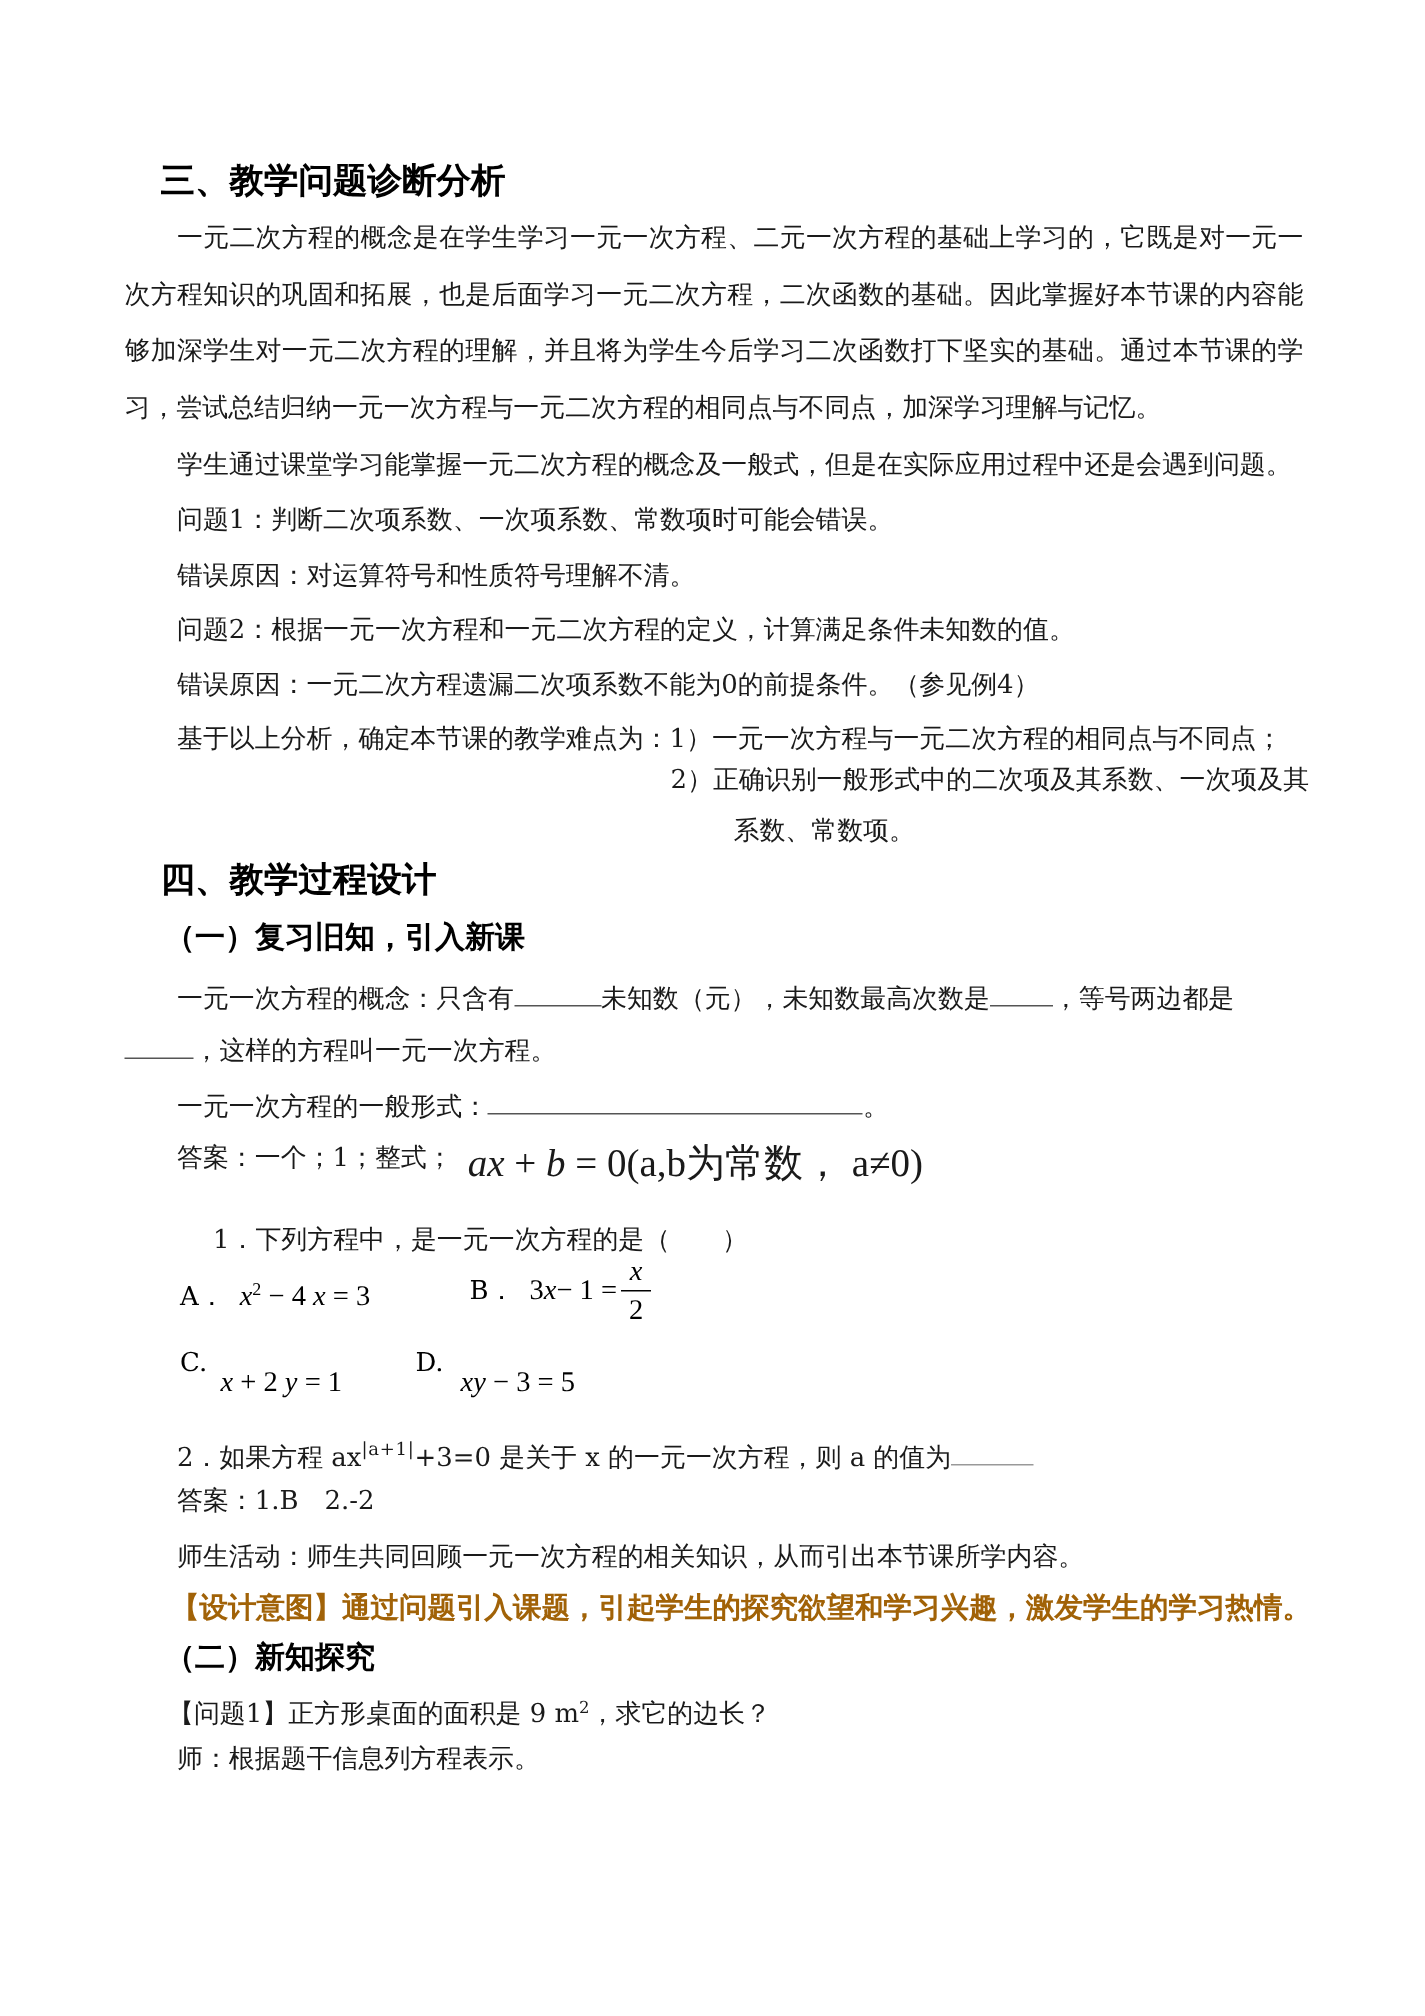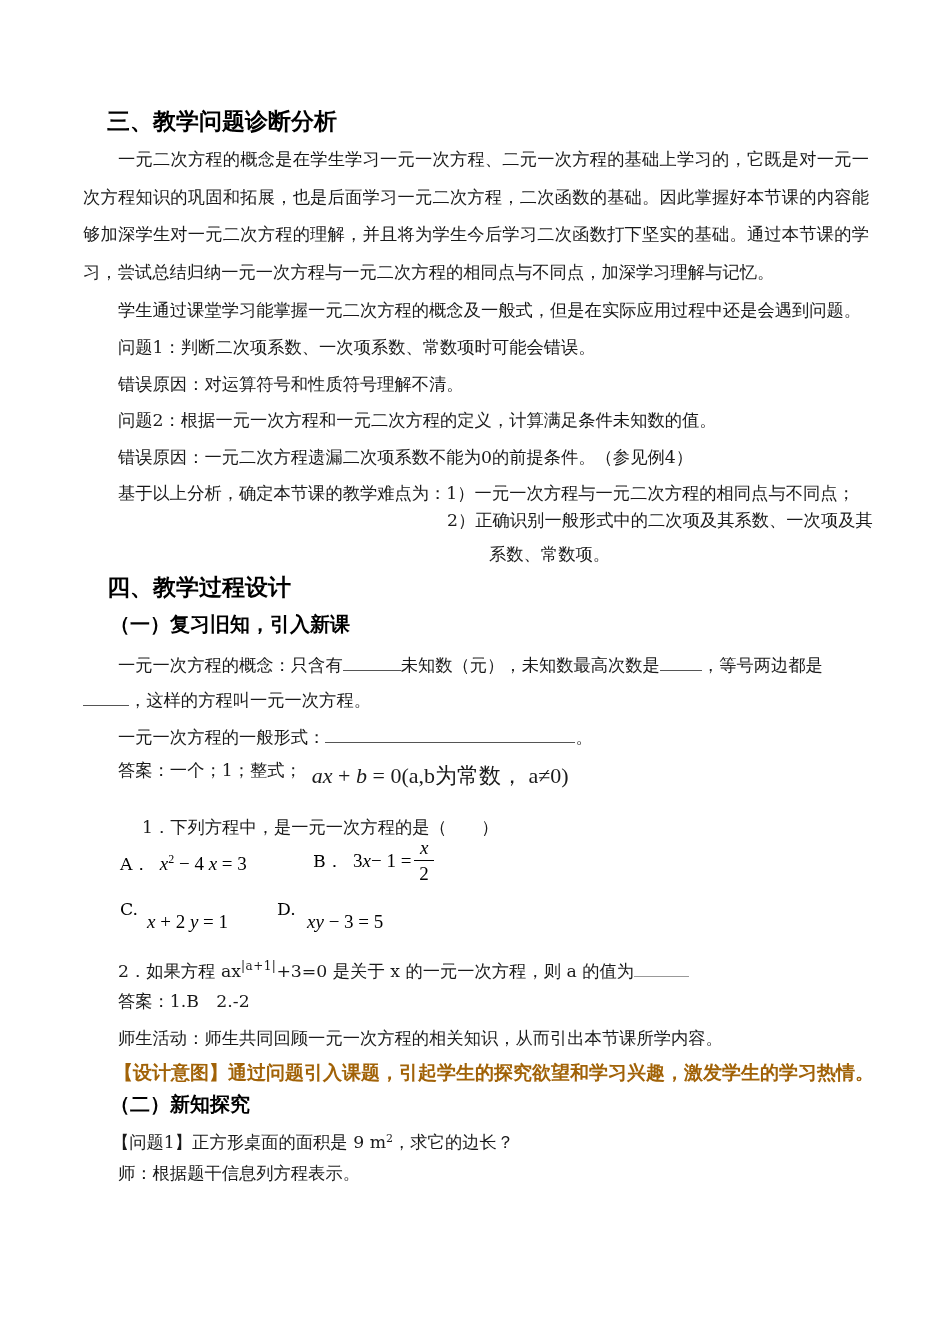--- a/index.html
+++ b/index.html
@@ -53,21 +53,21 @@
   .math{
     font-family:"Liberation Serif","DejaVu Serif",serif;
     font-size:19px;line-height:24px;white-space:nowrap;
   }
   .math .lbl{
     font-family:"DejaVu Serif","Liberation Serif",serif;
     font-size:17.3px;margin-right:10px;
   }
   .mi{font-style:italic;}
   .math sup{font-size:12px;vertical-align:7px;}
-  .fml{font-size:22px;}
+  .fml{font-size:26px;}
   .frac{
     display:inline-flex;flex-direction:column;align-items:center;
     vertical-align:middle;line-height:1;margin-left:3px;
   }
   .frac .num{padding:0 5px 3px 5px;}
   .frac .den{border-top:1.6px solid #000;padding:3px 5px 0 5px;}
   .q2sup{font-size:12px;vertical-align:7px;letter-spacing:0.5px;}
   .supsm{font-size:11px;vertical-align:6px;}
 </style>
 </head>

